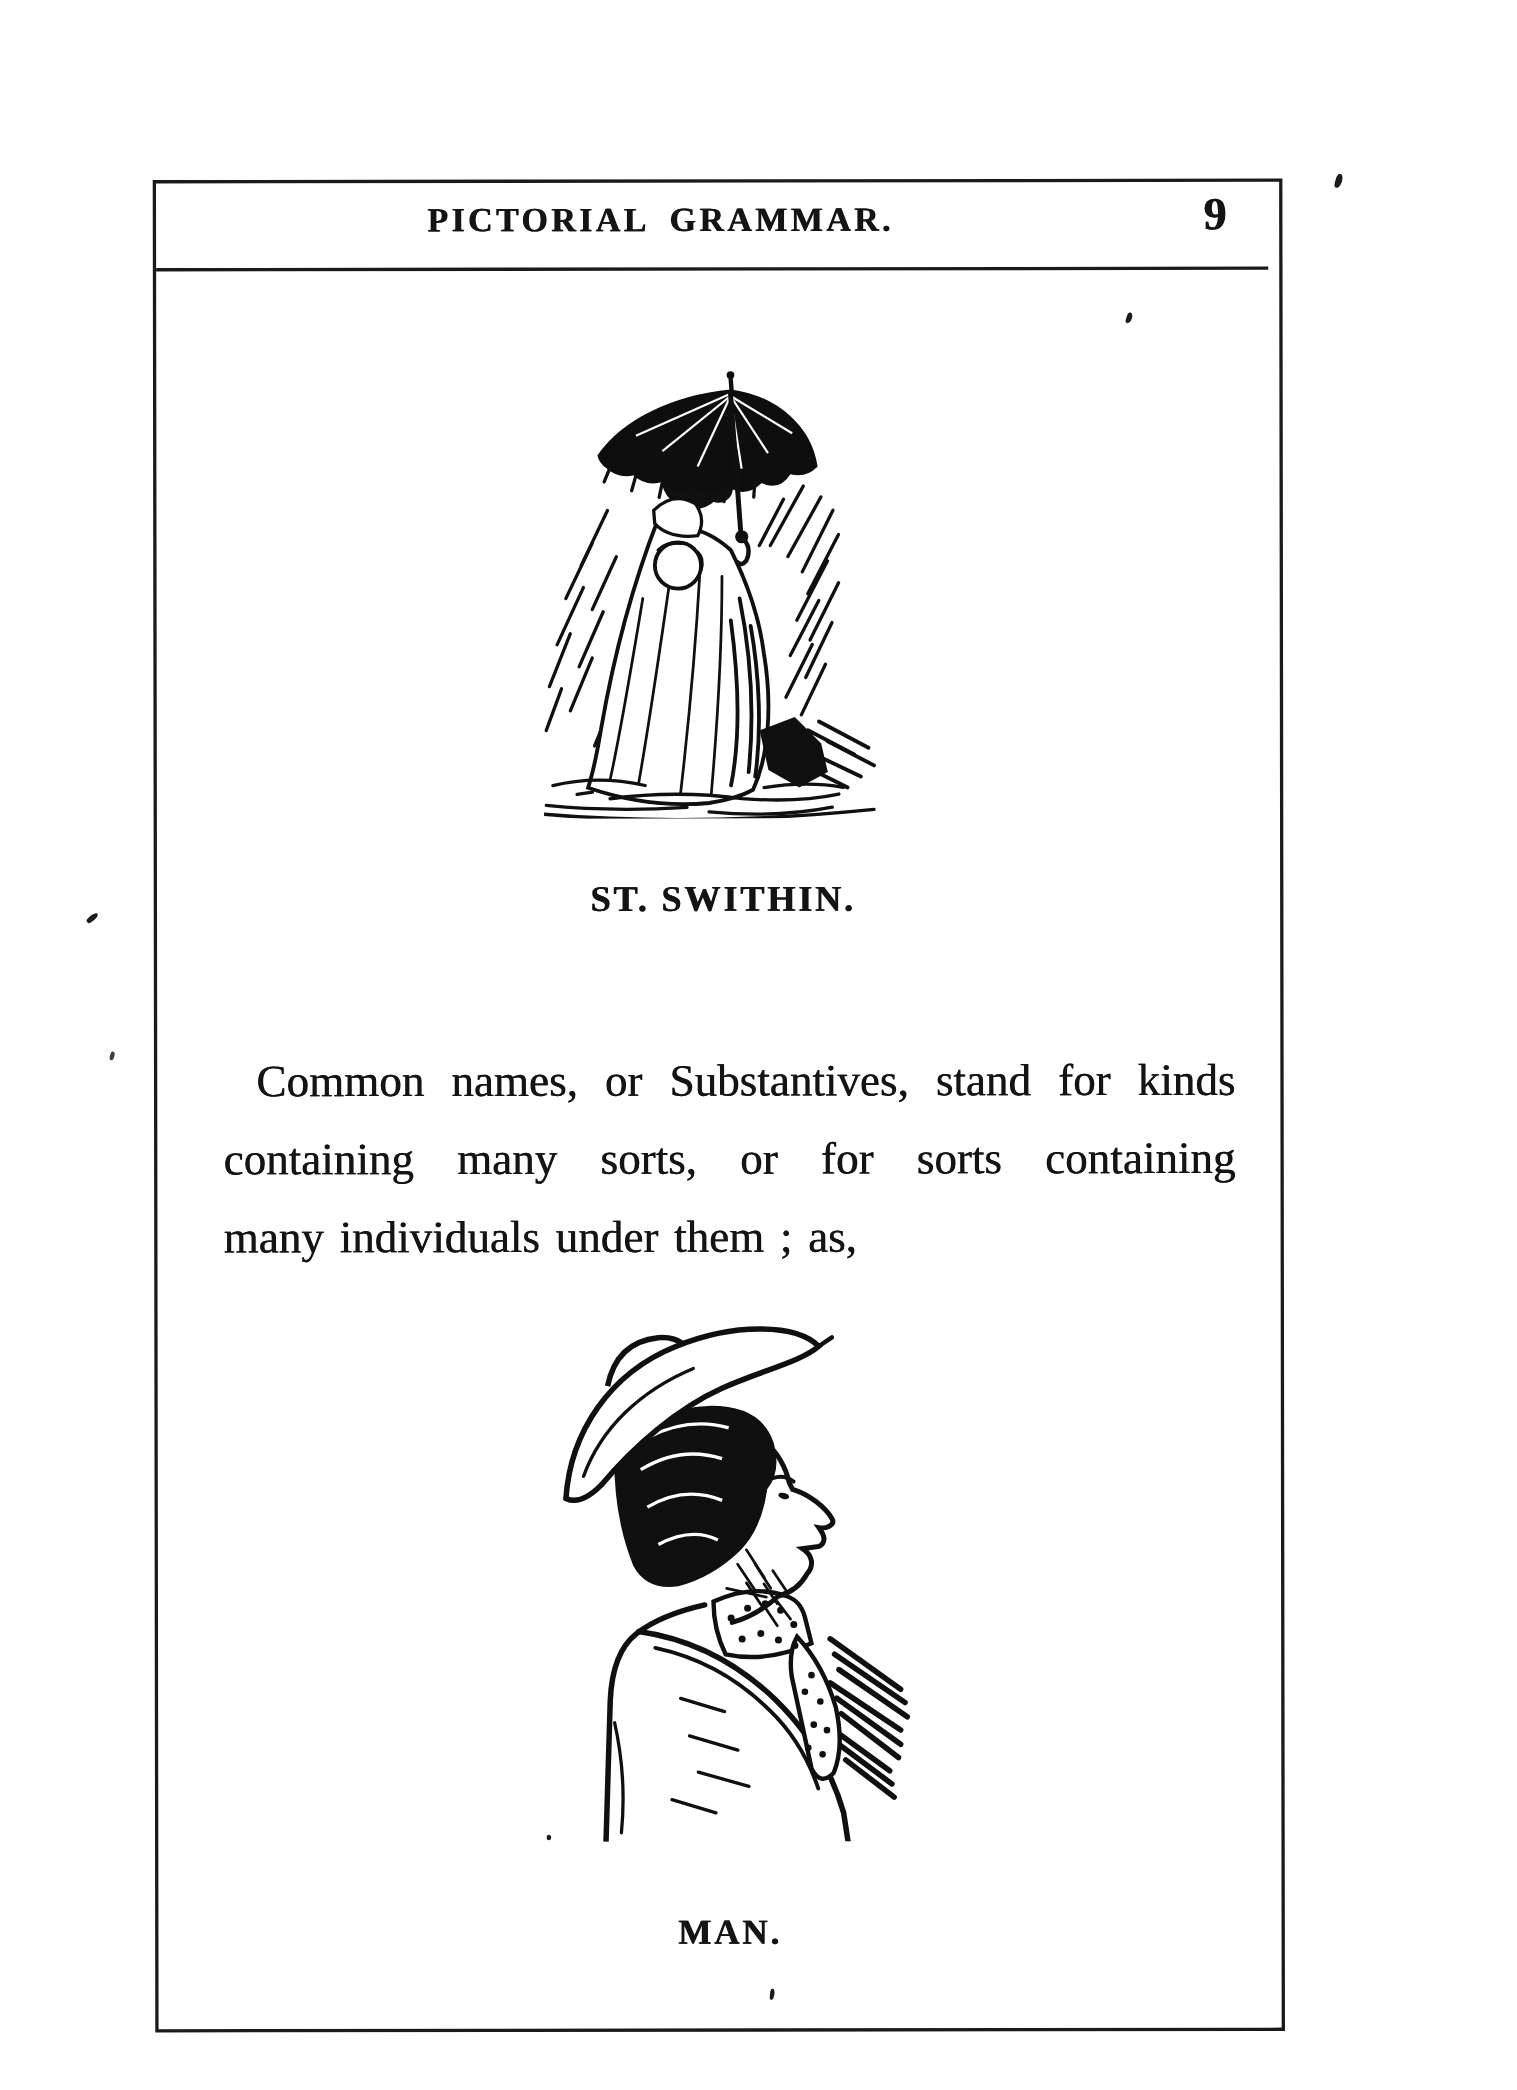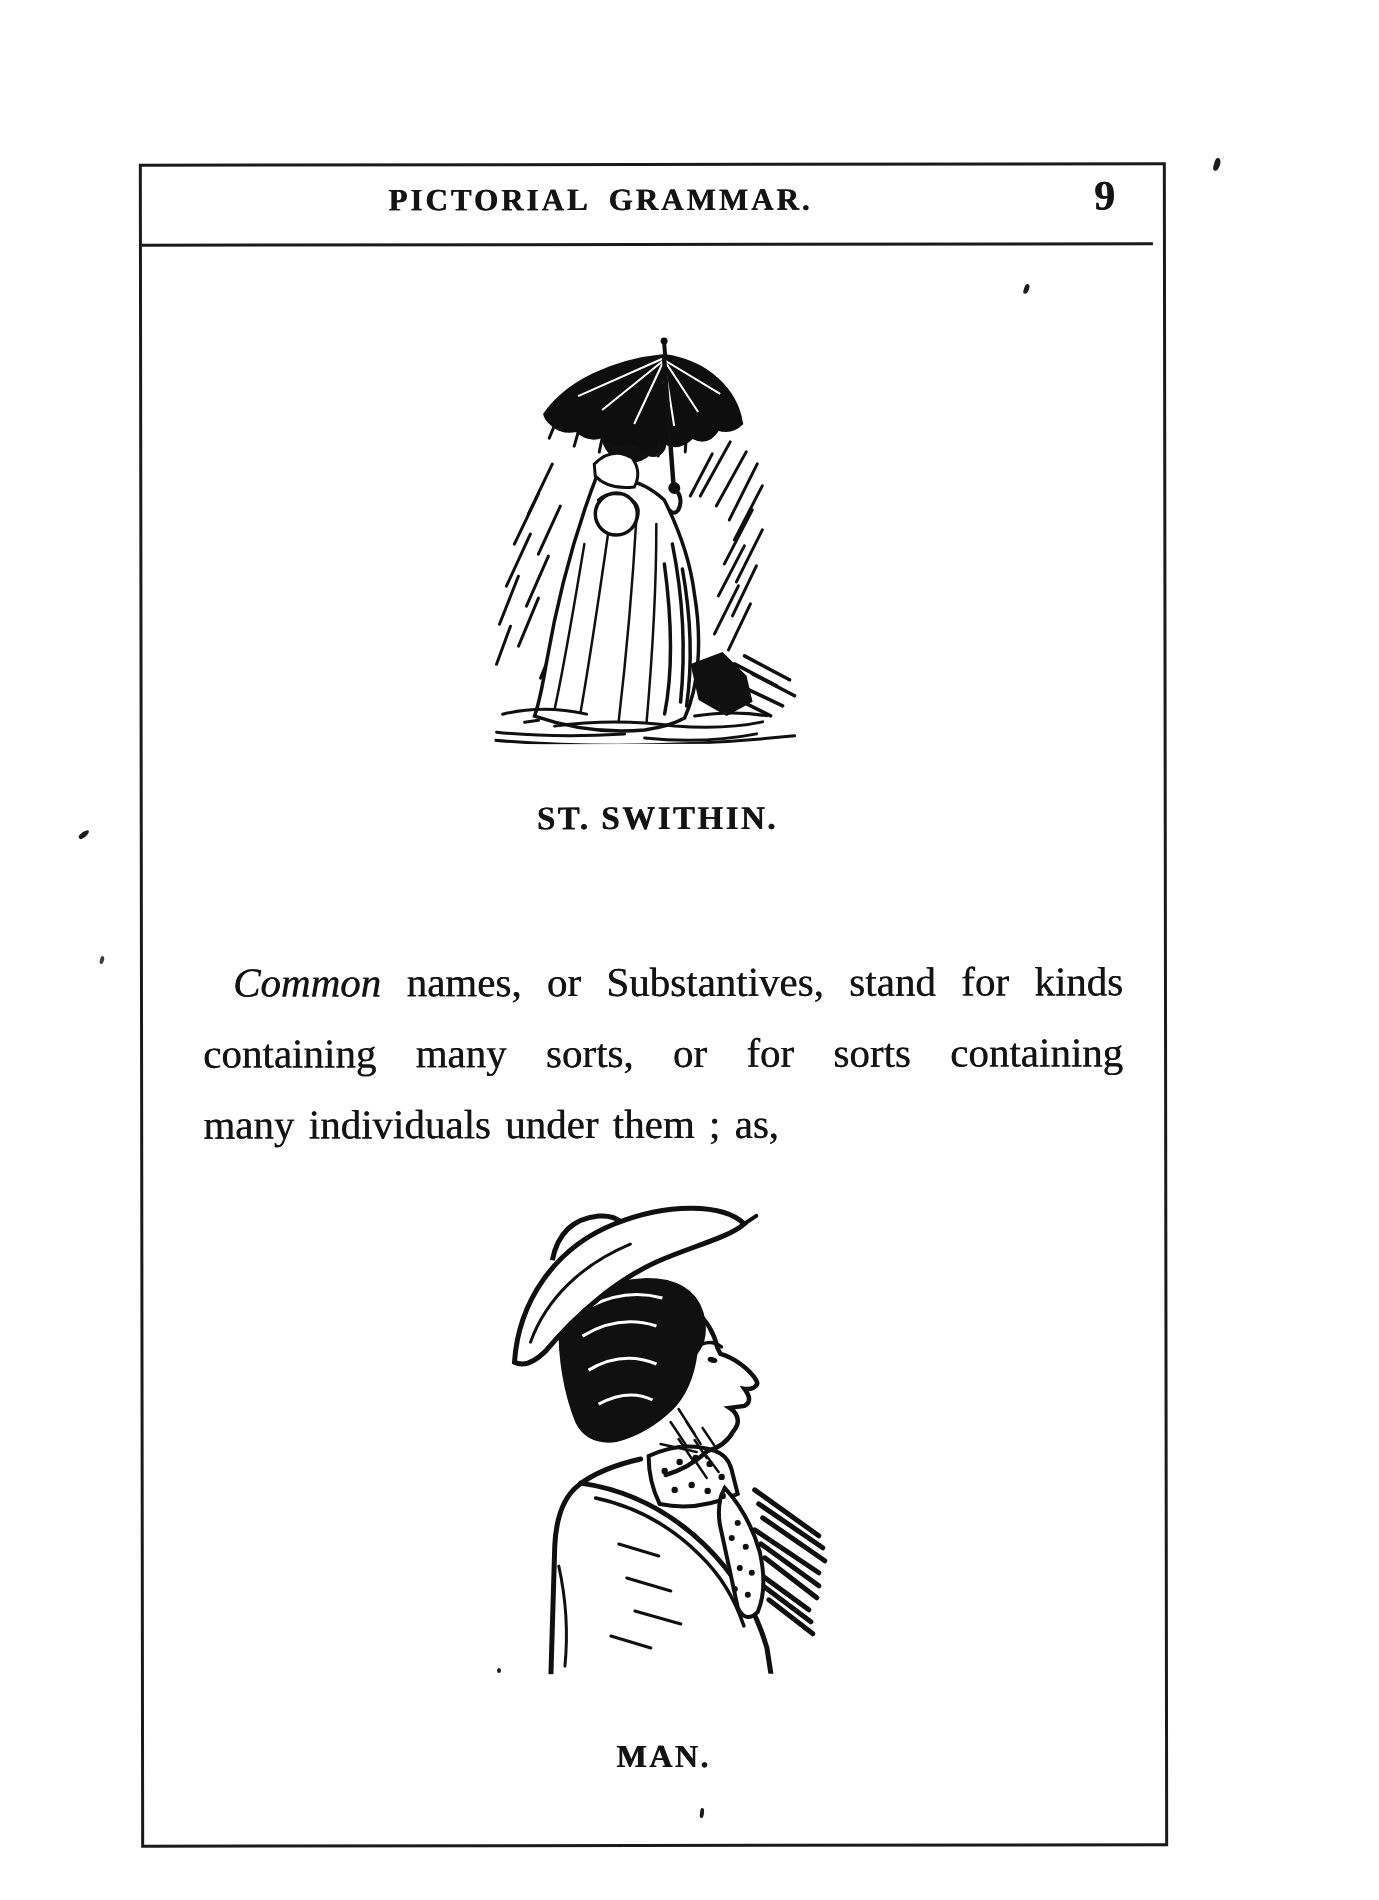--- a/index.html
+++ b/index.html
@@ -36,21 +36,21 @@
   .cap-2{top:1572px;font-size:32px;transform:translateX(9px);}
   
   .para{
     position:absolute;left:60px;top:740px;width:920px;
     font-size:41px;line-height:71px;text-shadow:0.5px 0 currentColor;
     word-spacing:4px;
   }
   .para .line{display:block;}
   .line-just{text-align:justify;text-align-last:justify;}
   .line-first{text-indent:30px;}
-  .it{font-style:italic;}
+  .it{}
   
   .speck{position:absolute;background:#1c1c1c;border-radius:45% 55% 60% 40%;}
   .speck-a{left:1214px;top:158px;width:6px;height:13px;transform:rotate(16deg);}
   .speck-b{left:1024px;top:284px;width:5px;height:10px;transform:rotate(18deg);}
   .speck-c{left:78px;top:832px;width:12px;height:5px;transform:rotate(-38deg);}
   .speck-d{left:100px;top:956px;width:4px;height:8px;transform:rotate(14deg);opacity:.85;}
   .speck-e{left:700px;top:1808px;width:4px;height:10px;transform:rotate(6deg);}
   .speck-f{left:497px;top:1668px;width:4px;height:5px;border-radius:50%;}
   svg .ink{stroke:#101010;fill:none;stroke-linecap:round;}
   svg .paper{fill:#ffffff;}

